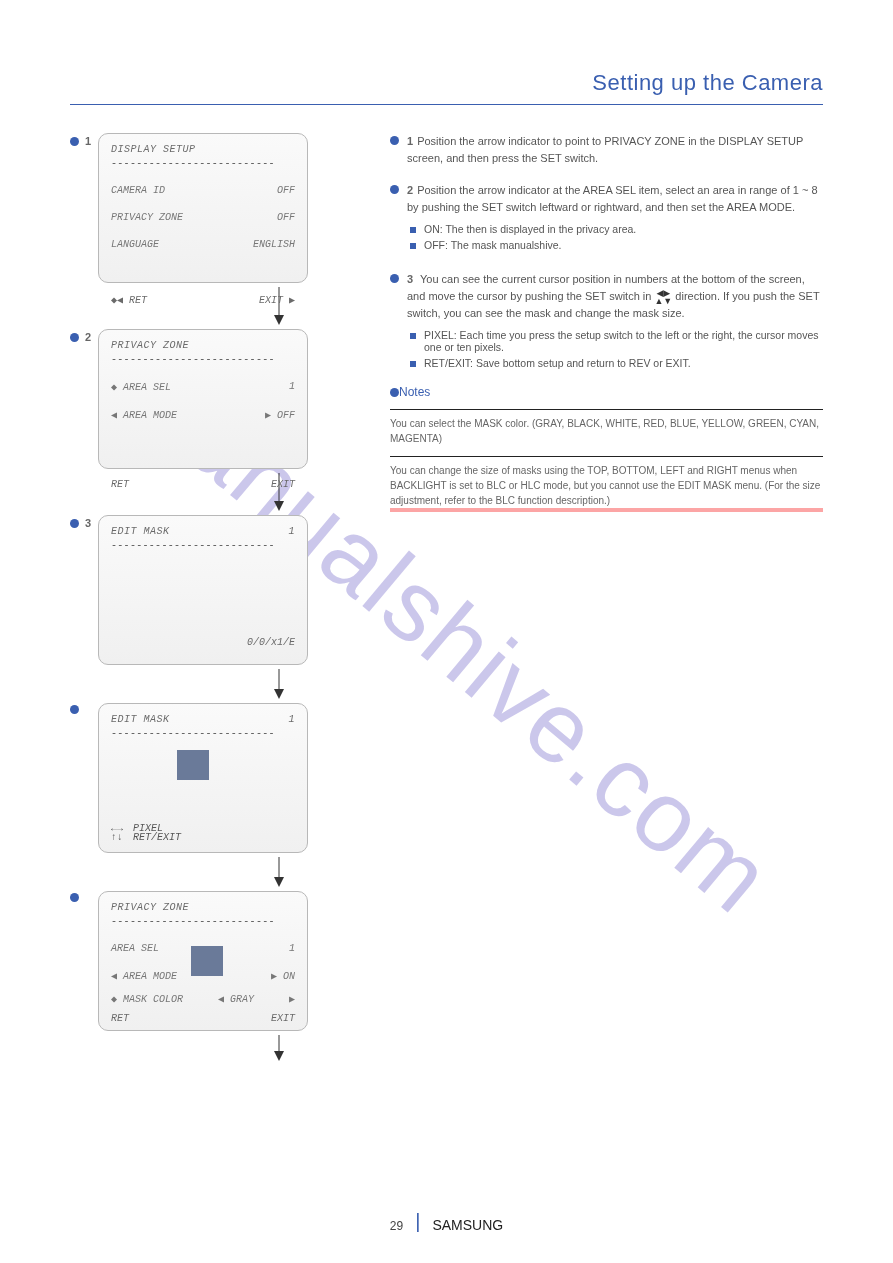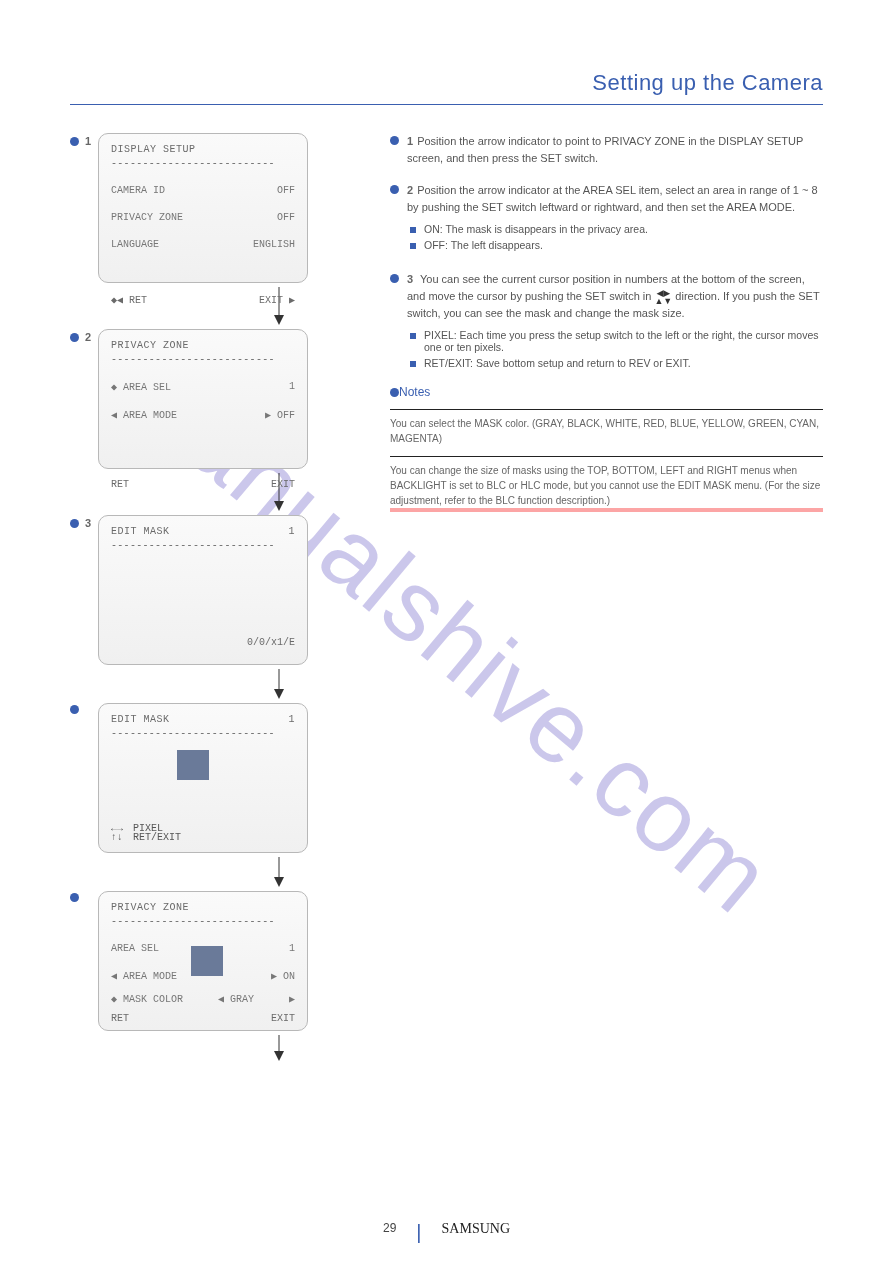--- a/index.html
+++ b/index.html
@@ -96,20 +96,21 @@
   .panel {
     width: 210px;
     border: 1px solid #b8b8b8;
     border-radius: 10px;
     background: linear-gradient(#fafafa, #f0f0f0);
     padding: 10px 12px 8px 12px;
     position: relative;
     font-family: "Courier New", monospace;
     font-size: 10px;
     color: #6a6a6a;
+    font-style: italic;
   }
   .panel .title-line {
     font-size: 10px;
     letter-spacing: 0.5px;
   }
   .panel .dashed {
     margin-top: 3px;
     margin-bottom: 6px;
     letter-spacing: 0.3px;
     color: #666;
@@ -193,36 +194,36 @@
   .dpad {
     display: inline-block;
     font-size: 9px;
     line-height: 0.9;
     color: #333;
     vertical-align: middle;
     text-align: center;
   }
   .footer {
     position: absolute;
-    bottom: 19px;
+    bottom: 30px;
     left: 0;
     width: 100%;
     display: flex;
     justify-content: center;
-    align-items: flex-start;
-    gap: 20px;
+    align-items: flex-end;
+    gap: 12px;
     font-size: 12px;
     color: #444;
   }
   .footer .sep {
     color: #3a5fb0;
     font-size: 20px;
     font-weight: 300;
   }
-  .footer .label { color: #222; font-size: 14px; font-family: Liberation Serif, serif; }
+  .footer .label { color: #222; font-size: 14px; }
 </style>
 </head>
 <body>
 
 <div class="watermark">manualshive.com</div>
 
 <div class="page">
 
   <div class="section-title-row">
     <div class="section-title">Setting up the Camera</div>
@@ -383,25 +384,25 @@
         <span class="dot"></span>
         <div class="rtext"><span class="num">1</span><span>Position the arrow indicator to point to PRIVACY ZONE in the DISPLAY SETUP screen, and then press the SET switch.</span></div>
       </div>
 
       <div class="rbullet-row" style="margin-top:10px">
         <span class="dot"></span>
         <div class="rtext"><span class="num">2</span><span>Position the arrow indicator at the AREA SEL item, select an area in range of 1 ~ 8 by pushing the SET switch leftward or rightward, and then set the AREA MODE.</span></div>
       </div>
       <div class="sub-item">
           <span class="sq"></span>
-          <span>ON: The mask is disappears in the privacy area.</span>
+          <span>ON: The then is displayed in the privacy area.</span>
         </div>
       <div class="sub-item">
           <span class="sq"></span>
-          <span>OFF: The left disappears.</span>
+          <span>OFF: The mask manualshive.</span>
         </div>
 
       <div class="rbullet-row" style="margin-top:18px">
         <span class="dot"></span>
         <div class="rtext">
           <span class="num">3</span>
           <span>You can see the current cursor position in numbers at the bottom of the screen, and move the cursor by pushing the SET switch in</span>
           <span class="dpad">◀▶<br>▲▼</span>
           <span>direction. If you push the SET switch, you can see the mask and change the mask size.</span>
         </div>

